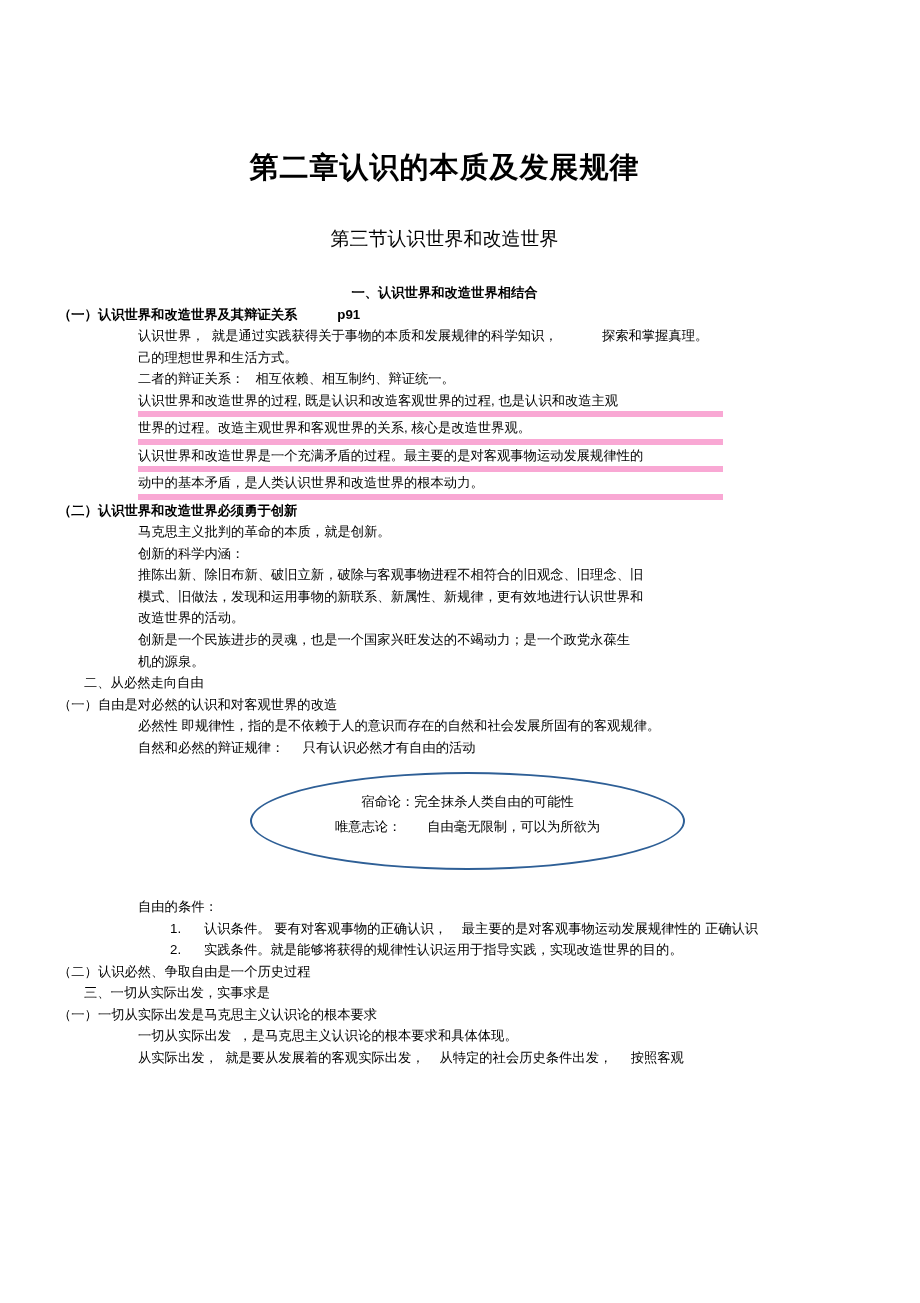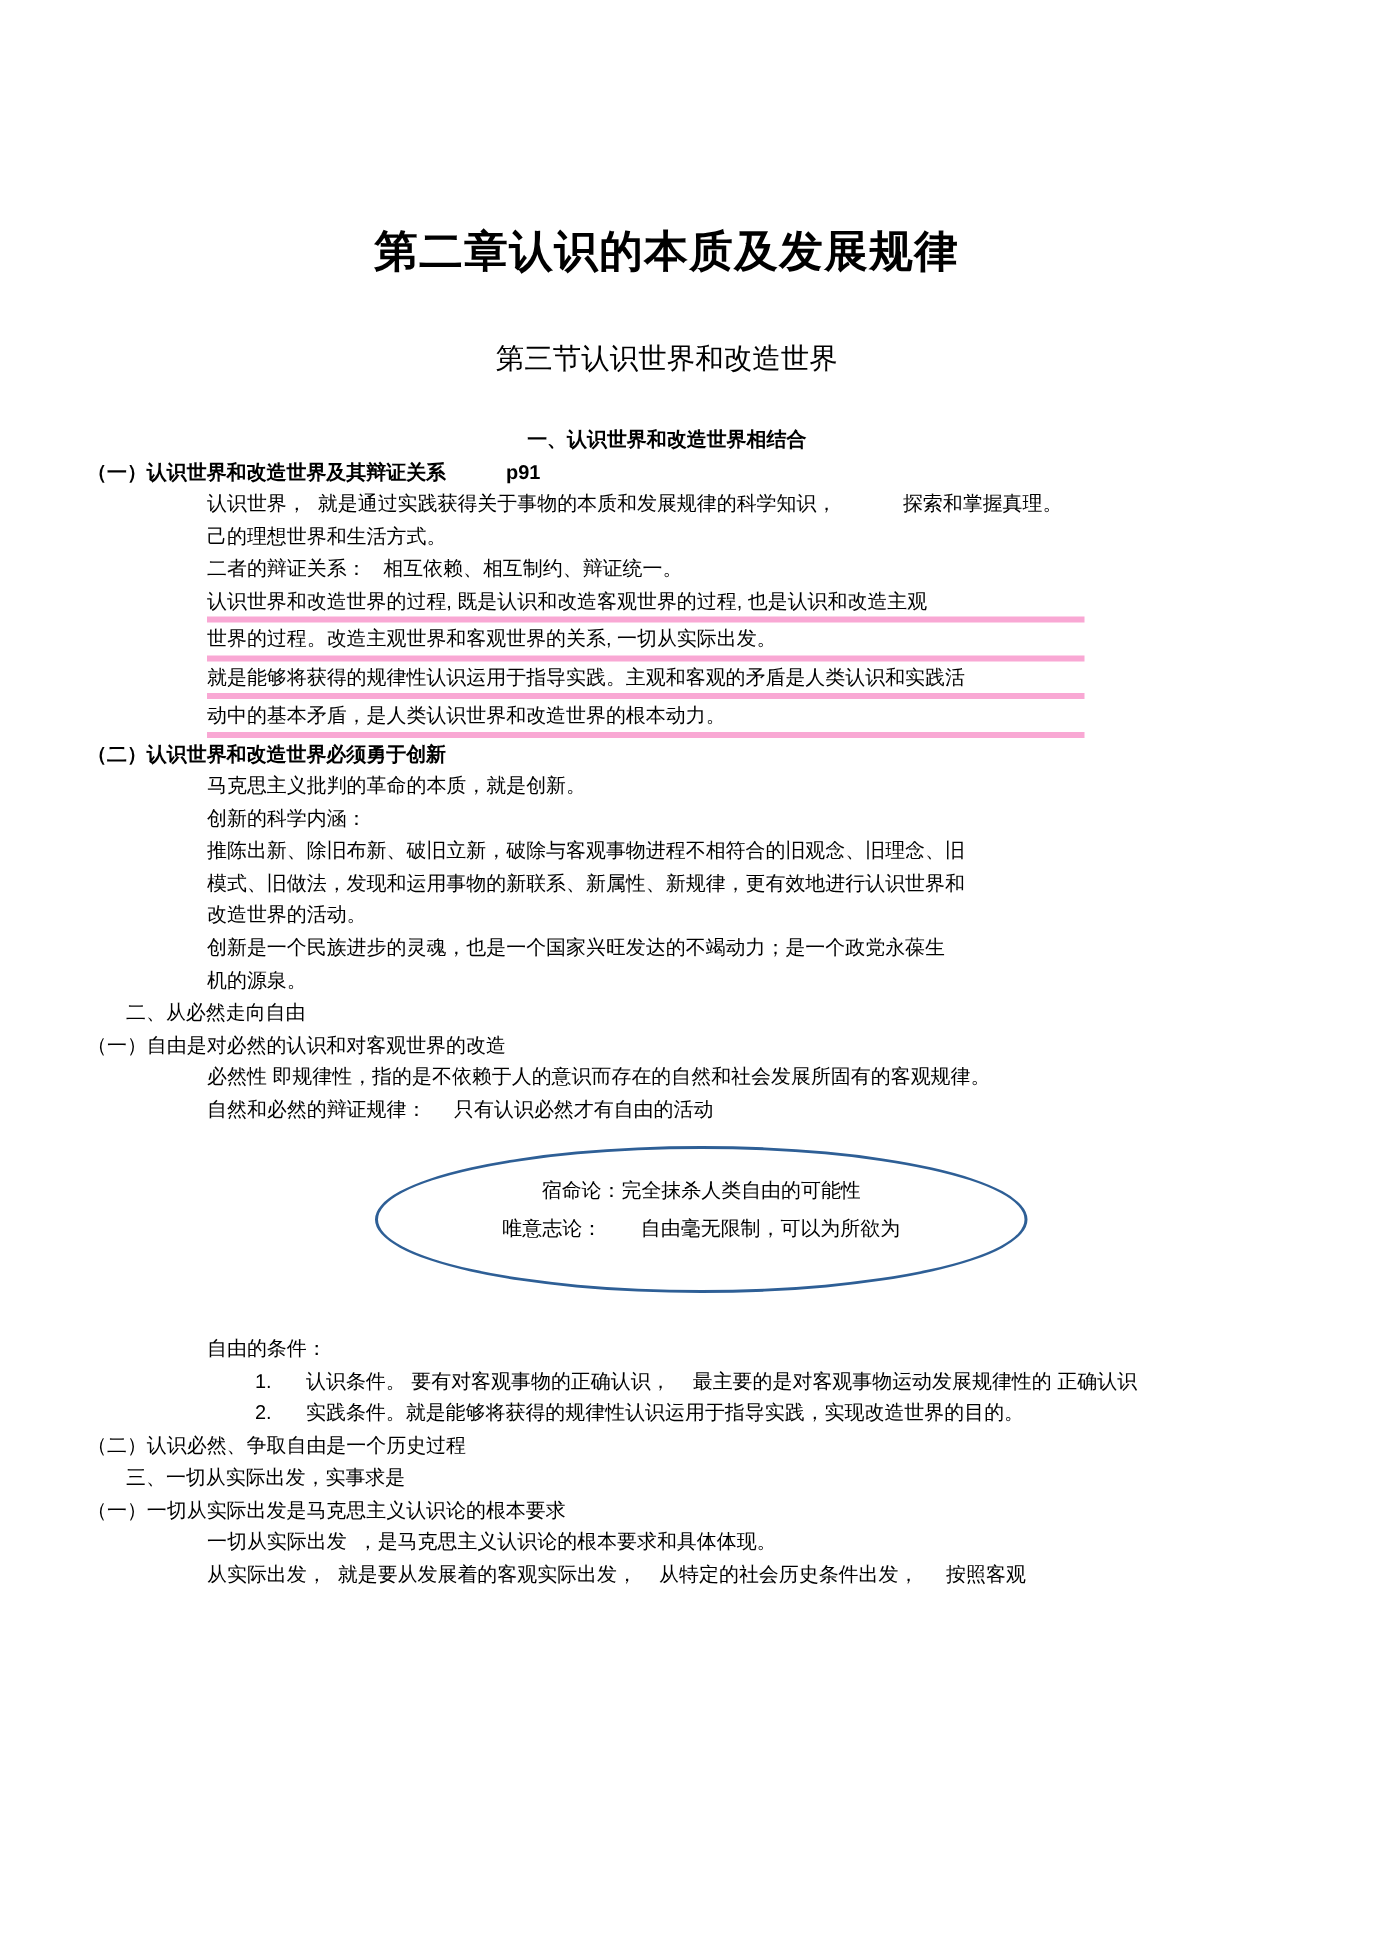--- a/index.html
+++ b/index.html
@@ -45,21 +45,21 @@
   .lvl1 {
     margin: 0;
     padding: 0;
   }
   .indent-0 { margin-left: 0px; }
   .indent-1 { margin-left: 26px; }
   .indent-2 { margin-left: 80px; }
   .line { white-space: pre-wrap; }
   .bold { font-weight: bold; text-align: center; }
   .underline {
-    border-bottom: 4px solid #f9a8d4;
+    border-bottom: 6px solid #f9a8d4;
     display: block;
     width: 585px;
   }
   .row-head {
     display: flex;
     align-items: baseline;
   }
   .row-head .marker {
     flex: 0 0 auto;
     white-space: pre;
@@ -121,22 +121,22 @@
       <span class="marker bold">（一）</span>
       <span class="bold">认识世界和改造世界及其辩证关系</span>
       <span class="pnum">p91</span>
     </div>
 
     <div class="indent-2">
       <div class="line">认识世界，  就是通过实践获得关于事物的本质和发展规律的科学知识，            探索和掌握真理。</div>
       <div class="line">己的理想世界和生活方式。</div>
       <div class="line">二者的辩证关系：   相互依赖、相互制约、辩证统一。</div>
       <div class="line underline">认识世界和改造世界的过程, 既是认识和改造客观世界的过程, 也是认识和改造主观</div>
-      <div class="line underline">世界的过程。改造主观世界和客观世界的关系, 一切从实际出发。</div>
-      <div class="line underline">就是能够将获得的规律性认识运用于指导实践。主观和客观的矛盾是人类认识和实践活</div>
+      <div class="line underline">世界的过程。改造主观世界和客观世界的关系, 核心是改造世界观。</div>
+      <div class="line underline">认识世界和改造世界是一个充满矛盾的过程。最主要的是对客观事物运动发展规律性的</div>
       <div class="line underline">动中的基本矛盾，是人类认识世界和改造世界的根本动力。</div>
     </div>
 
     <div class="row-head indent-0">
       <span class="marker bold">（二）</span>
       <span class="bold">认识世界和改造世界必须勇于创新</span>
     </div>
 
     <div class="indent-2">
       <div class="line">马克思主义批判的革命的本质，就是创新。</div>

